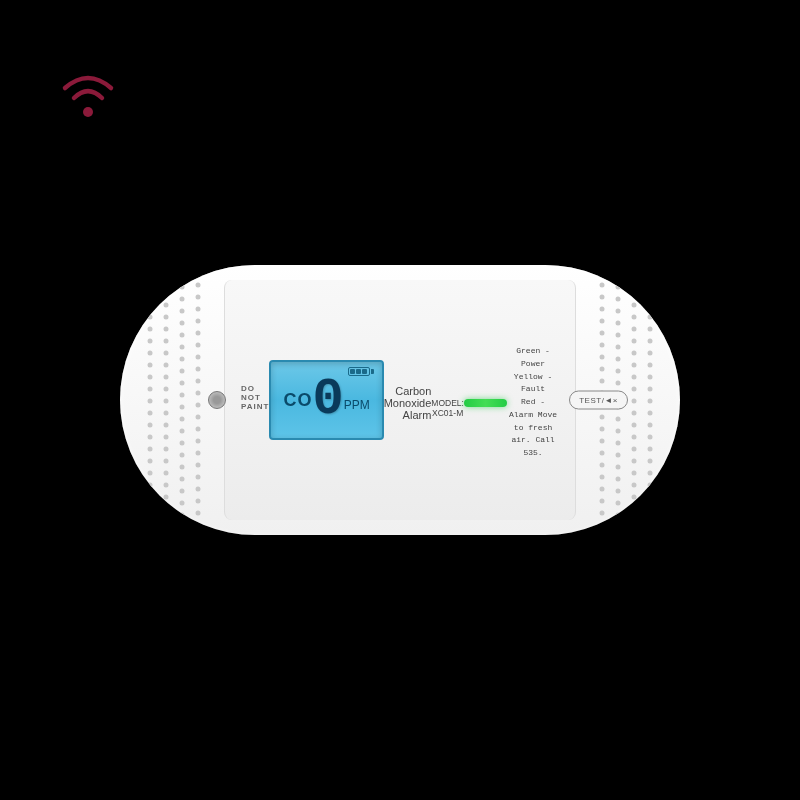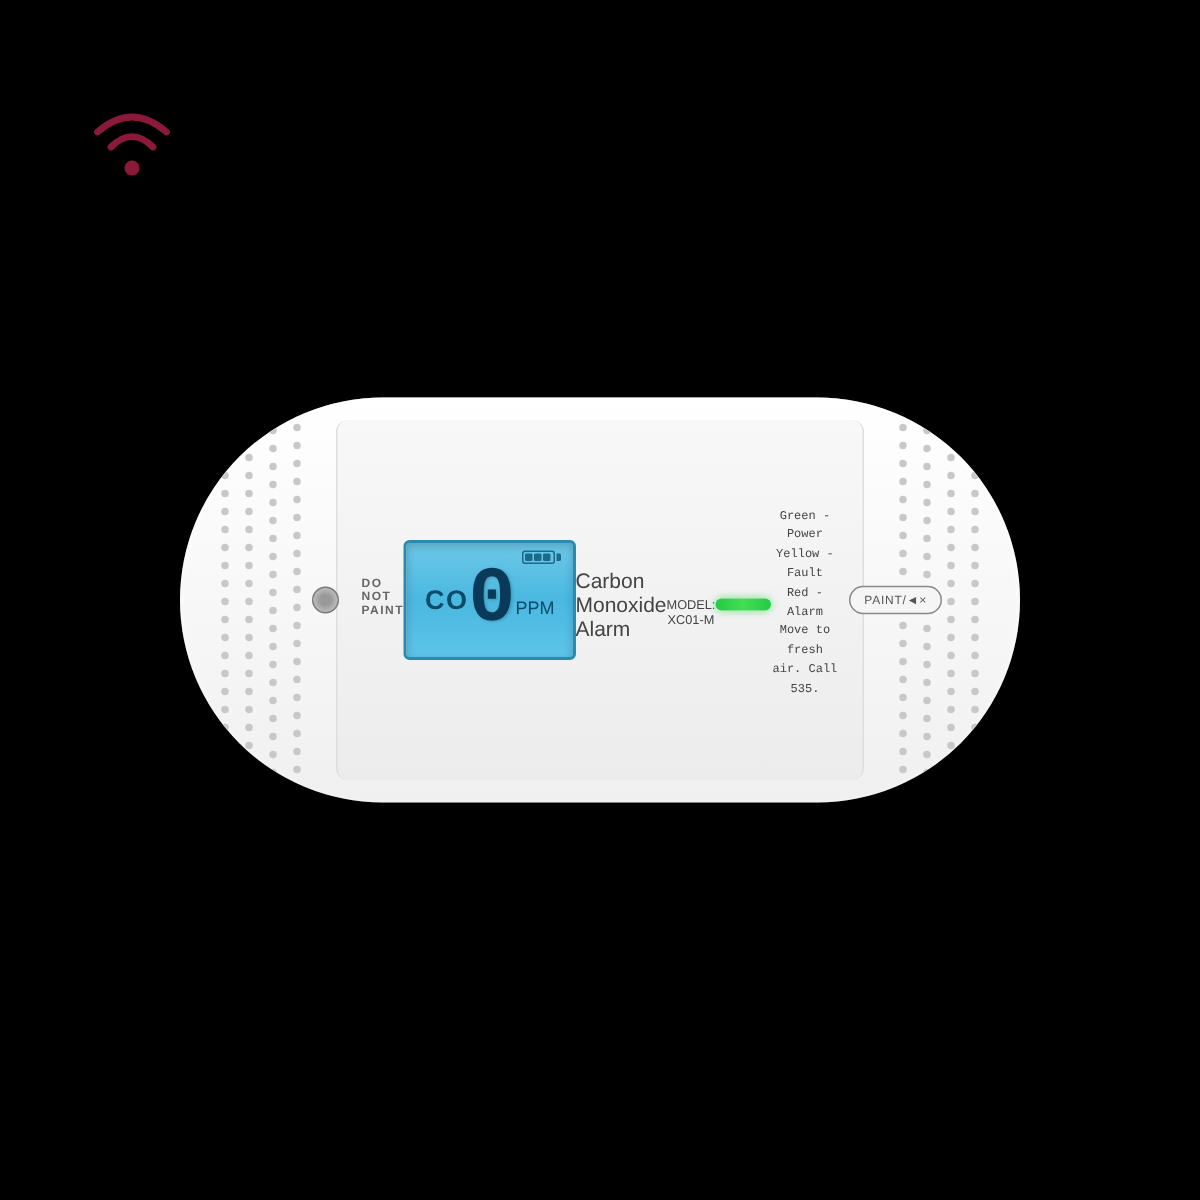--- a/index.html
+++ b/index.html
@@ -139,24 +139,24 @@
 
     .lcd-ppm {
       font-size: 12px;
       font-weight: normal;
       color: #0a4a6a;
       align-self: flex-end;
       margin-bottom: 20px;
     }
 
     .device-name {
-      font-size: 14px;
+      font-size: 11px;
       color: #444;
       margin-top: 6px;
-      text-align: left;
+      text-align: right;
     }
 
     .model {
       font-size: 8.5px;
       color: #444;
       margin-top: 15px;
       text-align: center;
     }
 
     
@@ -454,18 +454,18 @@
       <div class="led-strip"></div>
 
       <div class="status-labels">
         <div class="status-row">Green - Power    Yellow - Fault</div>
         <div class="status-row">Red - Alarm    Move to fresh air. Call 535.</div>
       </div>
 
     </div>
 
     <div class="test-button">
-      <div class="test-btn">PAINT/◄×</div>
+      <div class="test-btn">TEST/◄×</div>
     </div>
 
   </div>
 
 </div>
 
 </body></html>

